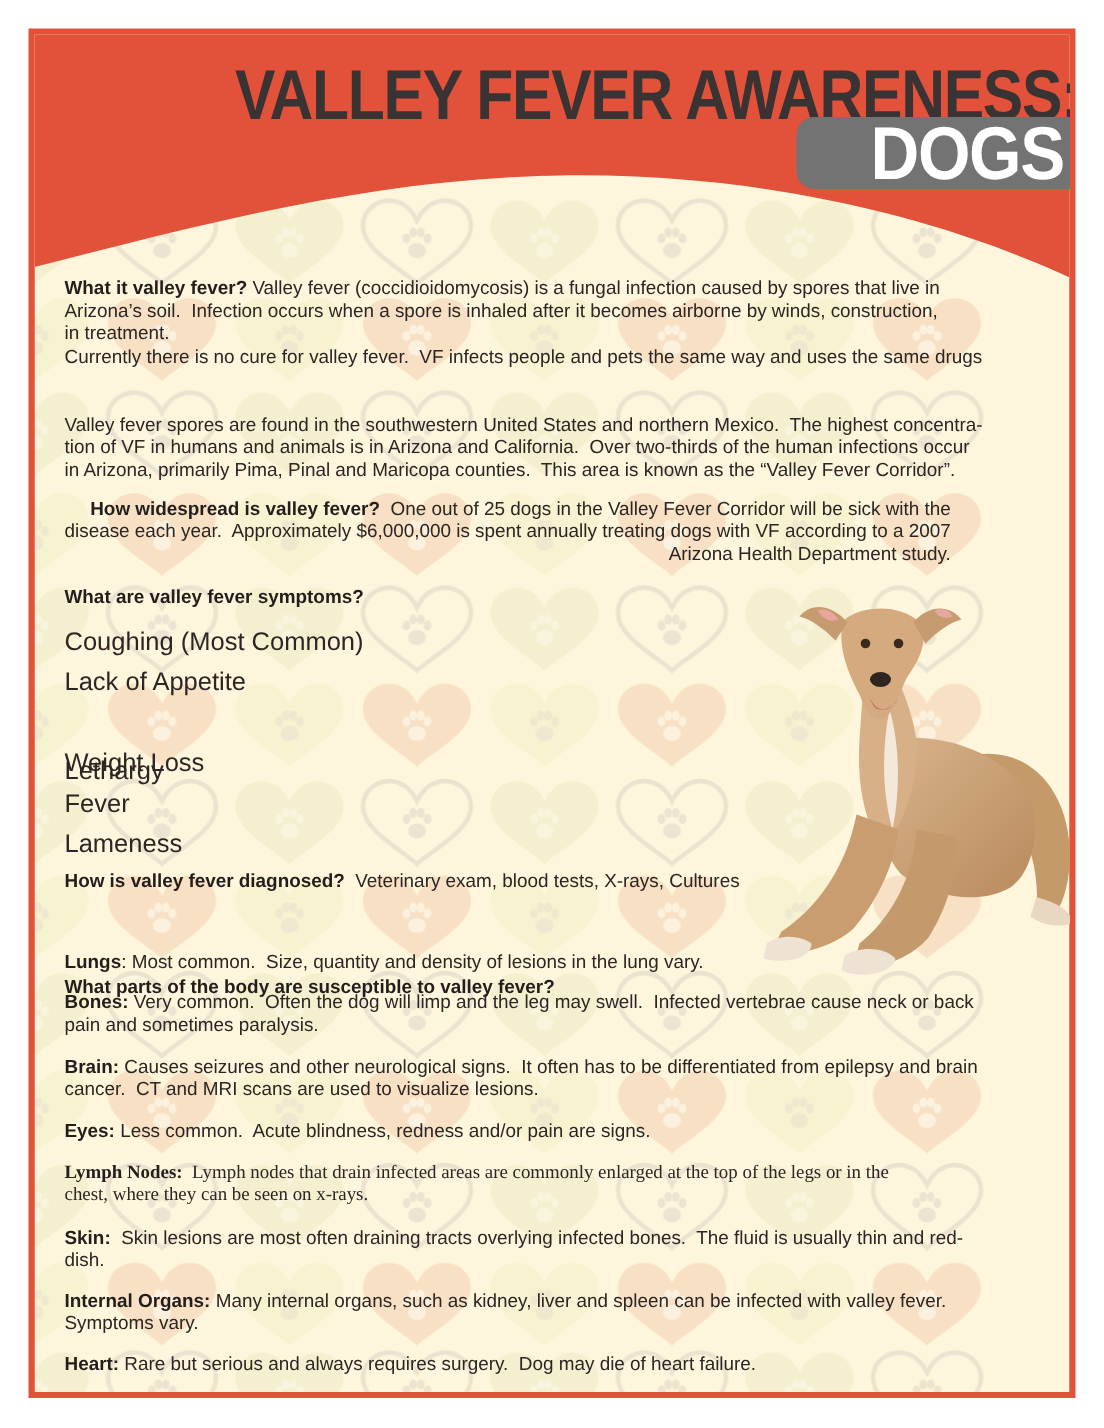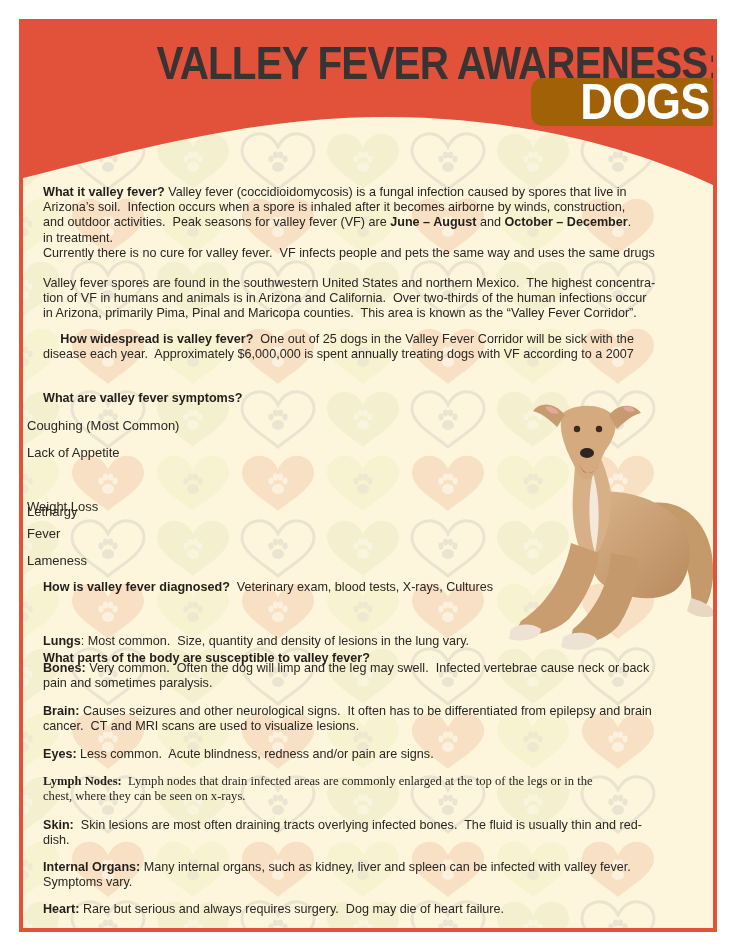--- a/index.html
+++ b/index.html
@@ -3,26 +3,26 @@
 <meta charset="utf-8">
 <style>
   html, body { margin:0; padding:0; background:#ffffff; }
   body { width:736px; height:952px; position:relative; overflow:hidden; font-family:"Liberation Sans", sans-serif; }
   .frame { position:absolute; left:19px; top:19px; width:698px; height:913px; background:#e2513a; box-sizing:border-box; }
   .content-bg { position:absolute; left:4px; top:4px; right:4px; bottom:4px; overflow:hidden; }
   .cream { position:absolute; inset:0; background:#fdf6dc; }
   .pattern { position:absolute; inset:0; }
   .red-top { position:absolute; left:0; top:0; width:690px; height:180px; }
   .title { position:absolute; left:44px; top:14px; width:640px; text-align:right; font-weight:bold; font-size:47px; line-height:52px; color:#3a3333; letter-spacing:-1px; transform:scaleX(0.86); transform-origin:right top; white-space:nowrap; }
-  .badge { position:absolute; left:508px; top:55px; width:190px; height:48px; background:#a16207; border-radius:12px 0 0 12px; }
+  .badge { position:absolute; left:508px; top:55px; width:190px; height:48px; background:#737373; border-radius:12px 0 0 12px; }
   .badge-text { position:absolute; right:12px; top:-2px; font-weight:bold; font-size:50px; line-height:52px; color:#ffffff; letter-spacing:-1px; transform:scaleX(0.9); transform-origin:right top; }
   .text { position:absolute; left:20px; color:#2b2523; font-size:12.6px; line-height:15.2px; }
   .text b { font-weight:bold; color:#231d1b; }
   .q { font-weight:bold; color:#231d1b; }
-  .list-item { position:absolute; left:4px; font-size:13px; color:#2b2523; }
+  .list-item { position:absolute; left:20px; font-size:17px; color:#2b2523; }
   .dog { position:absolute; left:478px; top:370px; width:240px; height:265px; }
 </style>
 </head>
 <body>
 
 <div class="frame">
   <div class="content-bg">
     <div class="cream"></div>
 
     <svg class="pattern" width="690" height="905" viewBox="0 0 690 905">
@@ -132,34 +132,34 @@
       <circle cx="76" cy="36" r="3.2" fill="#3a2a1e"></circle>
       <circle cx="98" cy="36" r="3.2" fill="#3a2a1e"></circle>
 
       <ellipse cx="86" cy="60" rx="7" ry="5" fill="#2e2520"></ellipse>
       <path d="M78,70 C82,82 92,84 98,72 C96,78 90,80 86,80 C82,80 80,76 78,70 Z" fill="#c46a6a"></path>
     </svg>
 
     <div class="text" style="top:162px;">
       <div><span class="q">What it valley fever?</span><span> Valley fever (coccidioidomycosis) is a fungal infection caused by spores that live in</span></div>
       <div>Arizona’s soil.  Infection occurs when a spore is inhaled after it becomes airborne by winds, construction,</div>
-      <div><span>and outdoor activities.  Peak seasons for valley fever (VF) are </span><b>June – August</b><span> and </span><b>October – December</b><span>.</span></div>
       <div>in treatment.</div>
       <div>Currently there is no cure for valley fever.  VF infects people and pets the same way and uses the same drugs</div>
     </div>
 
     <div class="text" style="top:253px;">
       <div>Valley fever spores are found in the southwestern United States and northern Mexico.  The highest concentra-</div>
       <div>tion of VF in humans and animals is in Arizona and California.  Over two-thirds of the human infections occur</div>
       <div>in Arizona, primarily Pima, Pinal and Maricopa counties.  This area is known as the “Valley Fever Corridor”.</div>
     </div>
 
     <div class="text" style="top:309px;text-align:right;">
       <div><span class="q">How widespread is valley fever?</span><span>  One out of 25 dogs in the Valley Fever Corridor will be sick with the</span></div>
       <div>disease each year.  Approximately $6,000,000 is spent annually treating dogs with VF according to a 2007</div>
+      <div>Arizona Health Department study.</div>
     </div>
 
     <div class="text q" style="top:368px;">What are valley fever symptoms?</div>
     <div class="list-item" style="top:395px;">Coughing (Most Common)</div>
     <div class="list-item" style="top:422px;">Lack of Appetite</div>
     <div class="list-item" style="top:449px;margin-top:32px;">Lethargy</div>
     <div class="list-item" style="top:476px;">Weight Loss</div>
     <div class="list-item" style="top:503px;">Fever</div>
     <div class="list-item" style="top:530px;">Lameness</div>
 

